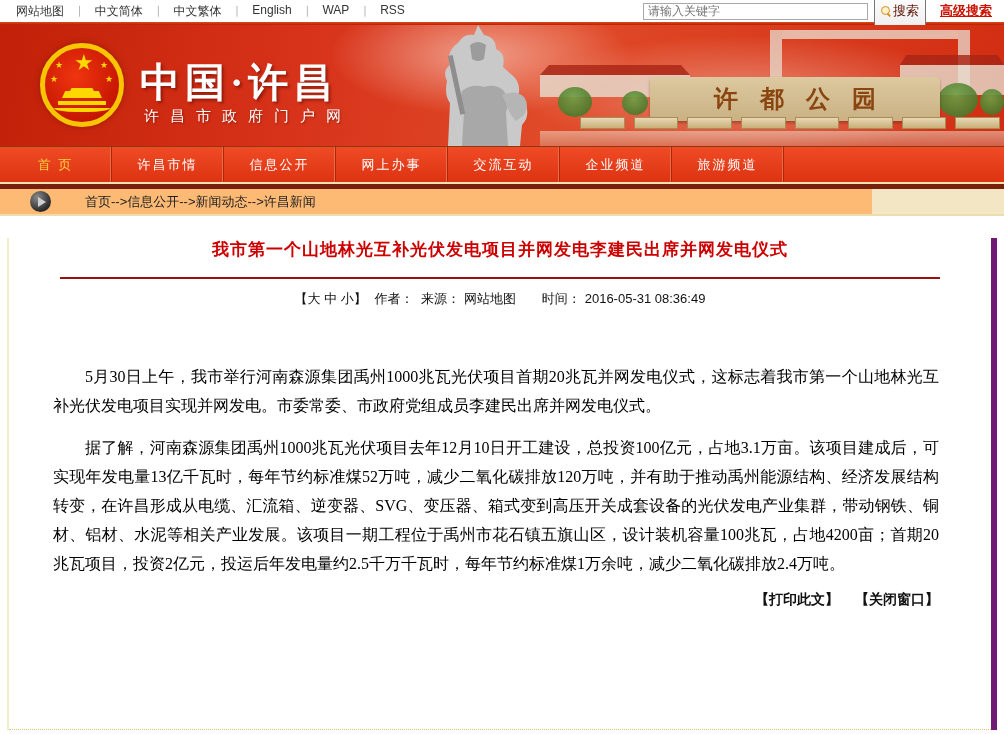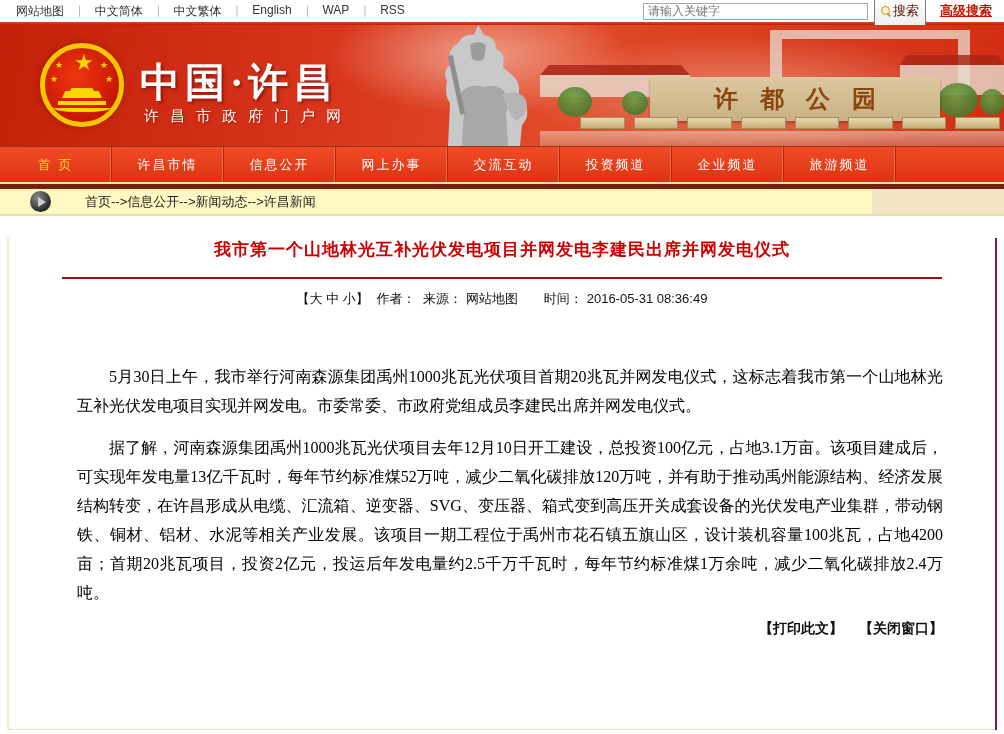--- a/index.html
+++ b/index.html
@@ -55,34 +55,34 @@
   .plaza { position:absolute; left:0; top:106px; width:464px; height:15px; background:linear-gradient(rgba(235,220,200,.55),rgba(215,190,170,.35)); }
 
   
   .nav { height:38px; background:linear-gradient(#ef4b25,#dd3312); display:flex; align-items:stretch; border-top:1px solid #8a3a10; border-bottom:2px solid #f3e0b0; }
   .nav-item { width:112px; display:flex; align-items:center; justify-content:center; color:#fff; font-size:13px; letter-spacing:2px; border-right:1px solid #a82808; box-shadow:inset -1px 0 0 #f06a48; cursor:pointer; white-space:nowrap; }
   .nav-item.active { color:#ffd340; }
   .nav-fill { flex:1; }
   .dark-bar { height:5px; background:#77200e; }
 
   
-  .crumb-row { height:27px; background:#fef9c3; position:relative; display:flex; align-items:center; border-bottom:2px solid #ecdcae; }
+  .crumb-row { height:27px; background:#fdba74; position:relative; display:flex; align-items:center; border-bottom:2px solid #ecdcae; }
   .crumb-right { position:absolute; right:0; top:0; width:132px; height:25px; background:#f3e6c4; }
   .play-icon { width:21px; height:21px; border-radius:50%; background:radial-gradient(circle at 35% 30%,#8a8a8a,#2a2a2a 70%); margin-left:30px; position:relative; flex:none; }
   .play-icon::after { content:""; position:absolute; left:8px; top:6px; border-left:8px solid #cfcfcf; border-top:5px solid transparent; border-bottom:5px solid transparent; }
   .crumb-text { margin-left:34px; font-size:13px; color:#222; }
 
   
-  .content-wrap { margin:0 7px; border-left:2px solid #f3ecc9; border-right:2px solid #701a75; background:#fff; height:492px; position:relative; }
+  .content-wrap { margin:0 7px; border-left:2px solid #f3ecc9; border-right:6px solid #701a75; background:#fff; height:492px; position:relative; }
   .article-title { margin-top:22px; text-align:center; font-size:17px; font-weight:bold; color:#cc0000; letter-spacing:1px; }
   .title-rule { width:880px; margin:16px auto 0 auto; border-top:2px solid #991111; }
   .meta-row { margin-top:11px; text-align:center; font-size:13px; color:#111; }
   .meta-row span { margin:0 2px; }
   .font-size-ctrl { cursor:pointer; }
-  .article-body { margin:54px 52px 0 68px; font-family:"Liberation Serif","DejaVu Serif",serif; font-size:16px; color:#000; line-height:29px; }
+  .article-body { margin:54px 52px 0 44px; font-family:"Liberation Serif","DejaVu Serif",serif; font-size:16px; color:#000; line-height:29px; }
   .article-body p { text-indent:2em; margin-bottom:13px; text-align:justify; }
   .footer-links { text-align:right; margin:12px 52px 0 0; font-size:14px; font-weight:bold; color:#111; }
   .footer-links span { margin-left:12px; cursor:pointer; }
   .dotted-line { position:absolute; left:0; right:0; bottom:0; border-top:1px dotted #dfc878; }
 
   
   .bottom-gap { height:19px; background:#fcfcfe; margin:0 7px; }
 </style>
 </head>
 <body>
@@ -173,21 +173,20 @@
   <div class="banner-title">中国·许昌</div>
   <div class="banner-subtitle">许昌市政府门户网</div>
 </div>
 
 <div class="nav">
   <div class="nav-item active">首 页</div>
   <div class="nav-item">许昌市情</div>
   <div class="nav-item">信息公开</div>
   <div class="nav-item">网上办事</div>
   <div class="nav-item">交流互动</div>
-  <div class="nav-item">投资频道</div>
   <div class="nav-item">企业频道</div>
   <div class="nav-item">旅游频道</div>
   <div class="nav-fill"></div>
 </div>
 <div class="dark-bar"></div>
 
 <div class="crumb-row">
   <div class="crumb-right"></div>
   <div class="play-icon"></div>
   <div class="crumb-text">首页--&gt;信息公开--&gt;新闻动态--&gt;许昌新闻</div>

